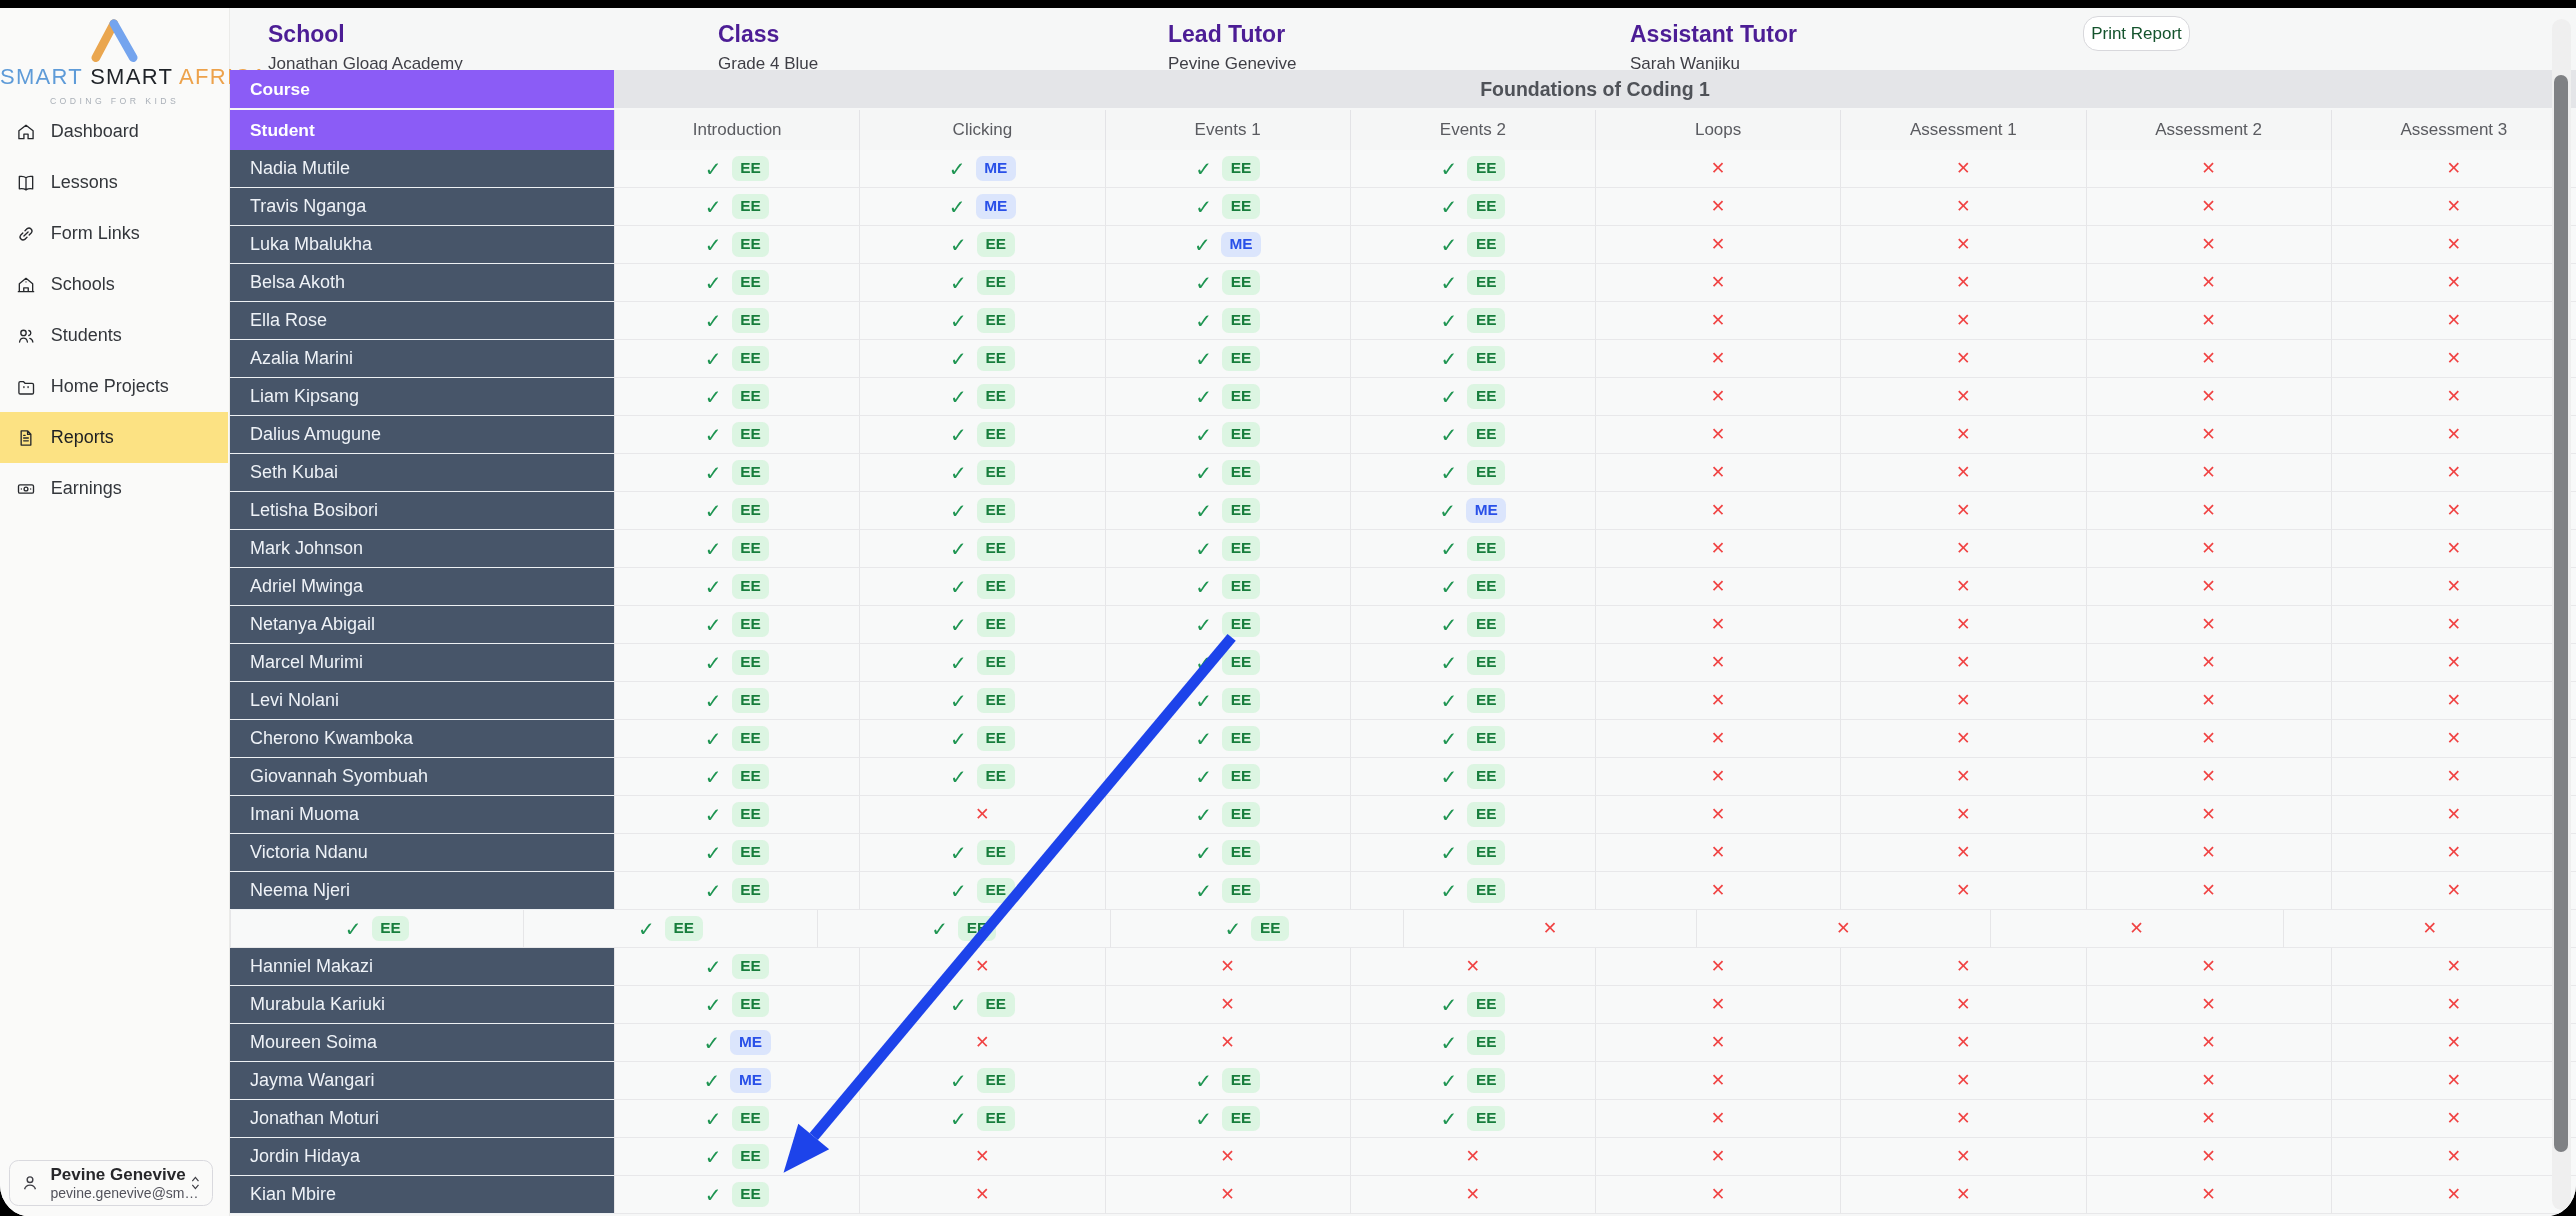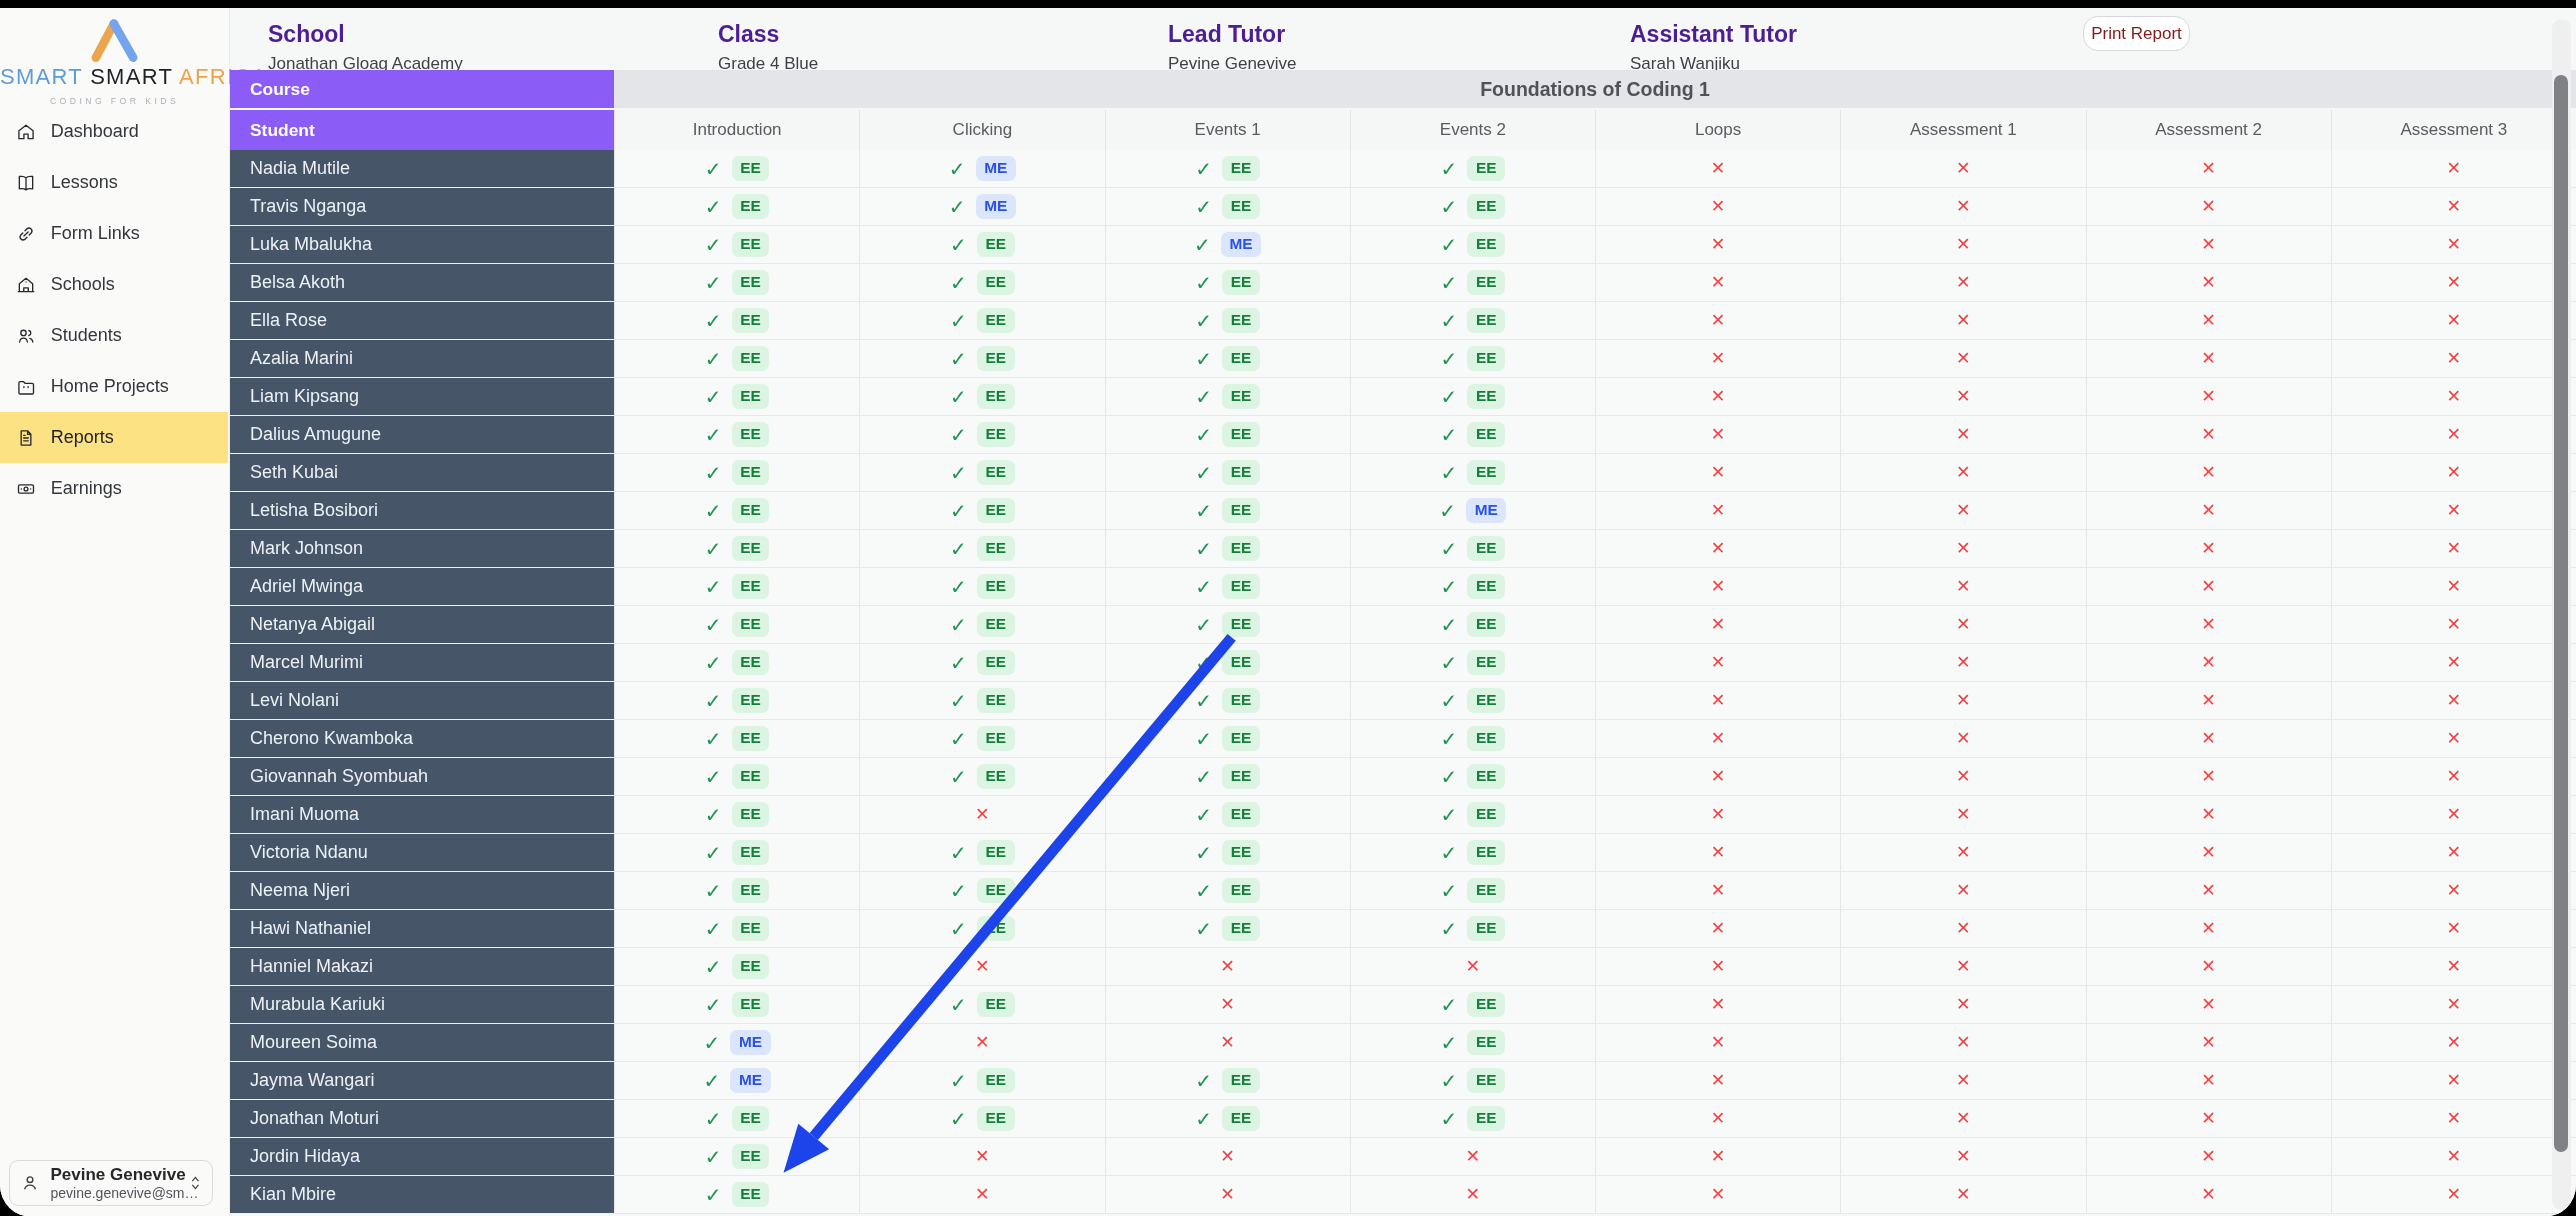--- a/index.html
+++ b/index.html
@@ -36,21 +36,21 @@
   .pemail{font-size:14px;color:#52525b;white-space:nowrap;}
   .pchev{width:14.8px;height:20px;color:#3f3f46;flex:0 0 14.8px;}
   .pchev svg{width:14.8px;height:20px;display:block;}
   
   .main{position:absolute;left:230px;top:0;right:0;bottom:0;}
   .page-header{position:relative;height:62px;}
   .hfield{position:absolute;top:13.4px;}
   .hlabel{font-size:23px;font-weight:bold;color:#4c1d95;}
   .hvalue{font-size:17px;color:#3f3f46;margin-top:5.4px;}
   .print-btn{position:absolute;left:1853px;top:8px;width:107px;height:35px;background:#fff;
-    border:1.3px solid #d8d8dc;border-radius:15px;font-size:17px;color:#7f1d1d;
+    border:1.3px solid #d8d8dc;border-radius:15px;font-size:17px;color:#14532d;
     font-family:"Liberation Sans", sans-serif;cursor:pointer;}
   
   .tbl{position:absolute;top:62px;left:0;right:0;bottom:0;display:flex;flex-direction:column;}
   .course-row{height:38px;display:flex;margin-bottom:2px;}
   .cell-dark{width:384px;flex:0 0 384px;background:#8b5cf6;color:#fff;font-size:17.4px;font-weight:bold;
     display:flex;align-items:center;padding-left:20px;}
   .course-title{flex:1;background:#e4e5e8;display:flex;align-items:center;justify-content:center;
     font-size:19.5px;font-weight:bold;color:#4f5258;}
   .head-row{height:40px;display:flex;}
   .col-head{flex:1;display:flex;align-items:center;justify-content:center;font-size:17px;color:#5a5b60;
@@ -825,21 +825,20 @@
               <span class="cross">✕</span>
             </div>
             <div class="cell">
               <span class="cross">✕</span>
             </div>
             <div class="cell">
               <span class="cross">✕</span>
             </div>
           </div>
           <div class="row">
-            <div class="name-cell">Hawi Nathaniel</div>
             <div class="cell">
               <span class="chk">✓</span>
               <span class="badge ee">EE</span>
             </div>
             <div class="cell">
               <span class="chk">✓</span>
               <span class="badge ee">EE</span>
             </div>
             <div class="cell">
               <span class="chk">✓</span>

